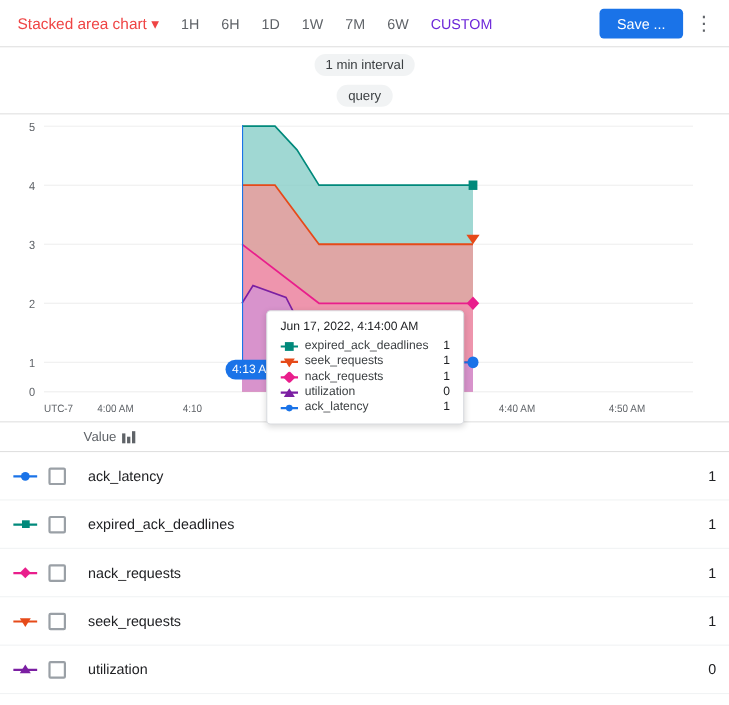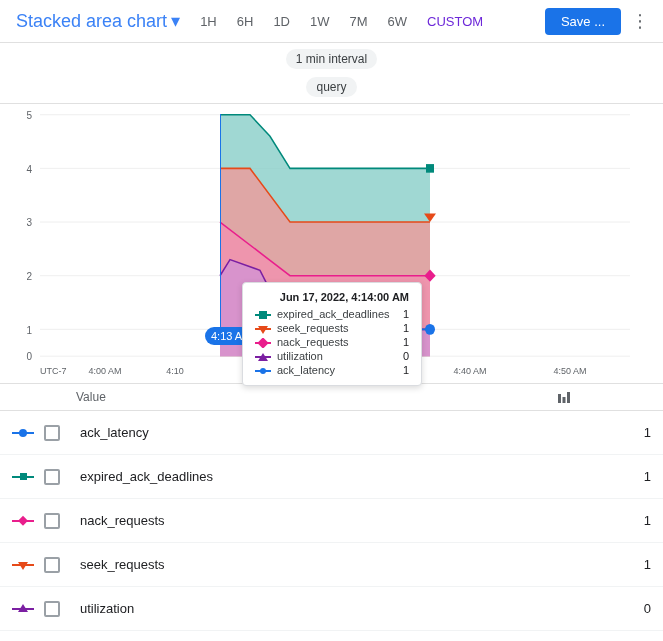--- a/index.html
+++ b/index.html
@@ -8,21 +8,21 @@
     
     .header {
       display: flex;
       align-items: center;
       padding: 6px 8px;
       border-bottom: 1px solid #e0e0e0;
       gap: 4px;
     }
     .chart-title-btn {
       display: flex; align-items: center; gap: 4px;
-      font-size: 18px; font-weight: 500; color: #3b82f6;
+      font-size: 14px; font-weight: 500; color: #ef4444;
       background: none; border: none; cursor: pointer; padding: 4px 8px;
     }
     .time-btn {
       padding: 4px 8px; border: none; background: none;
       font-size: 13px; color: #5f6368; cursor: pointer; border-radius: 4px;
     }
     .time-btn.custom { color: #6d28d9; font-weight: 500; }
     .save-btn {
       background: #1a73e8; color: #fff; border: none;
       padding: 6px 16px; border-radius: 4px; cursor: pointer;
@@ -66,25 +66,24 @@
       border-radius: 4px;
       padding: 8px 12px;
       font-size: 12px;
       box-shadow: 0 2px 6px rgba(0,0,0,0.15);
       left: 242px;
       top: 178px;
       z-index: 10;
       min-width: 180px;
     }
     .tooltip-date {
-      font-weight: 700;
+      font-weight: 400;
       margin-bottom: 4px;
       color: #202124;
       font-size: 11px;
-      text-align: right;
     }
     .tooltip-row {
       display: flex; align-items: center; justify-content: space-between;
       gap: 8px; padding: 1px 0;
     }
     .tooltip-left { display: flex; align-items: center; gap: 6px; }
     .tooltip-icon { width: 16px; height: 10px; display: inline-block; }
     .tooltip-label { color: #3c4043; font-size: 11px; }
     .tooltip-value { font-size: 11px; font-weight: 500; color: #202124; }
 
@@ -111,21 +110,21 @@
     }
     .row-icon { width: 22px; height: 12px; display: flex; align-items: center; }
     .row-checkbox {
       width: 16px; height: 16px; border: 2px solid #9aa0a6;
       border-radius: 2px; display: inline-block;
     }
     .row-label { font-size: 13px; color: #202124; padding-left: 4px; }
     .row-value { font-size: 13px; color: #202124; text-align: right; }
 
     .col-header-metric { display: flex; align-items: center; gap: 4px; }
-    .value-header { text-align: right; display: flex; align-items: center; justify-content: space-between; gap: 4px; }
+    .value-header { text-align: right; display: flex; align-items: center; justify-content: flex-start; gap: 4px; }
 
     .cursor-line {
       position: absolute;
       left: 220px;
       top: 10px;
       bottom: 50px;
       width: 1px;
       background: #1a73e8;
       z-index: 5;
     }

